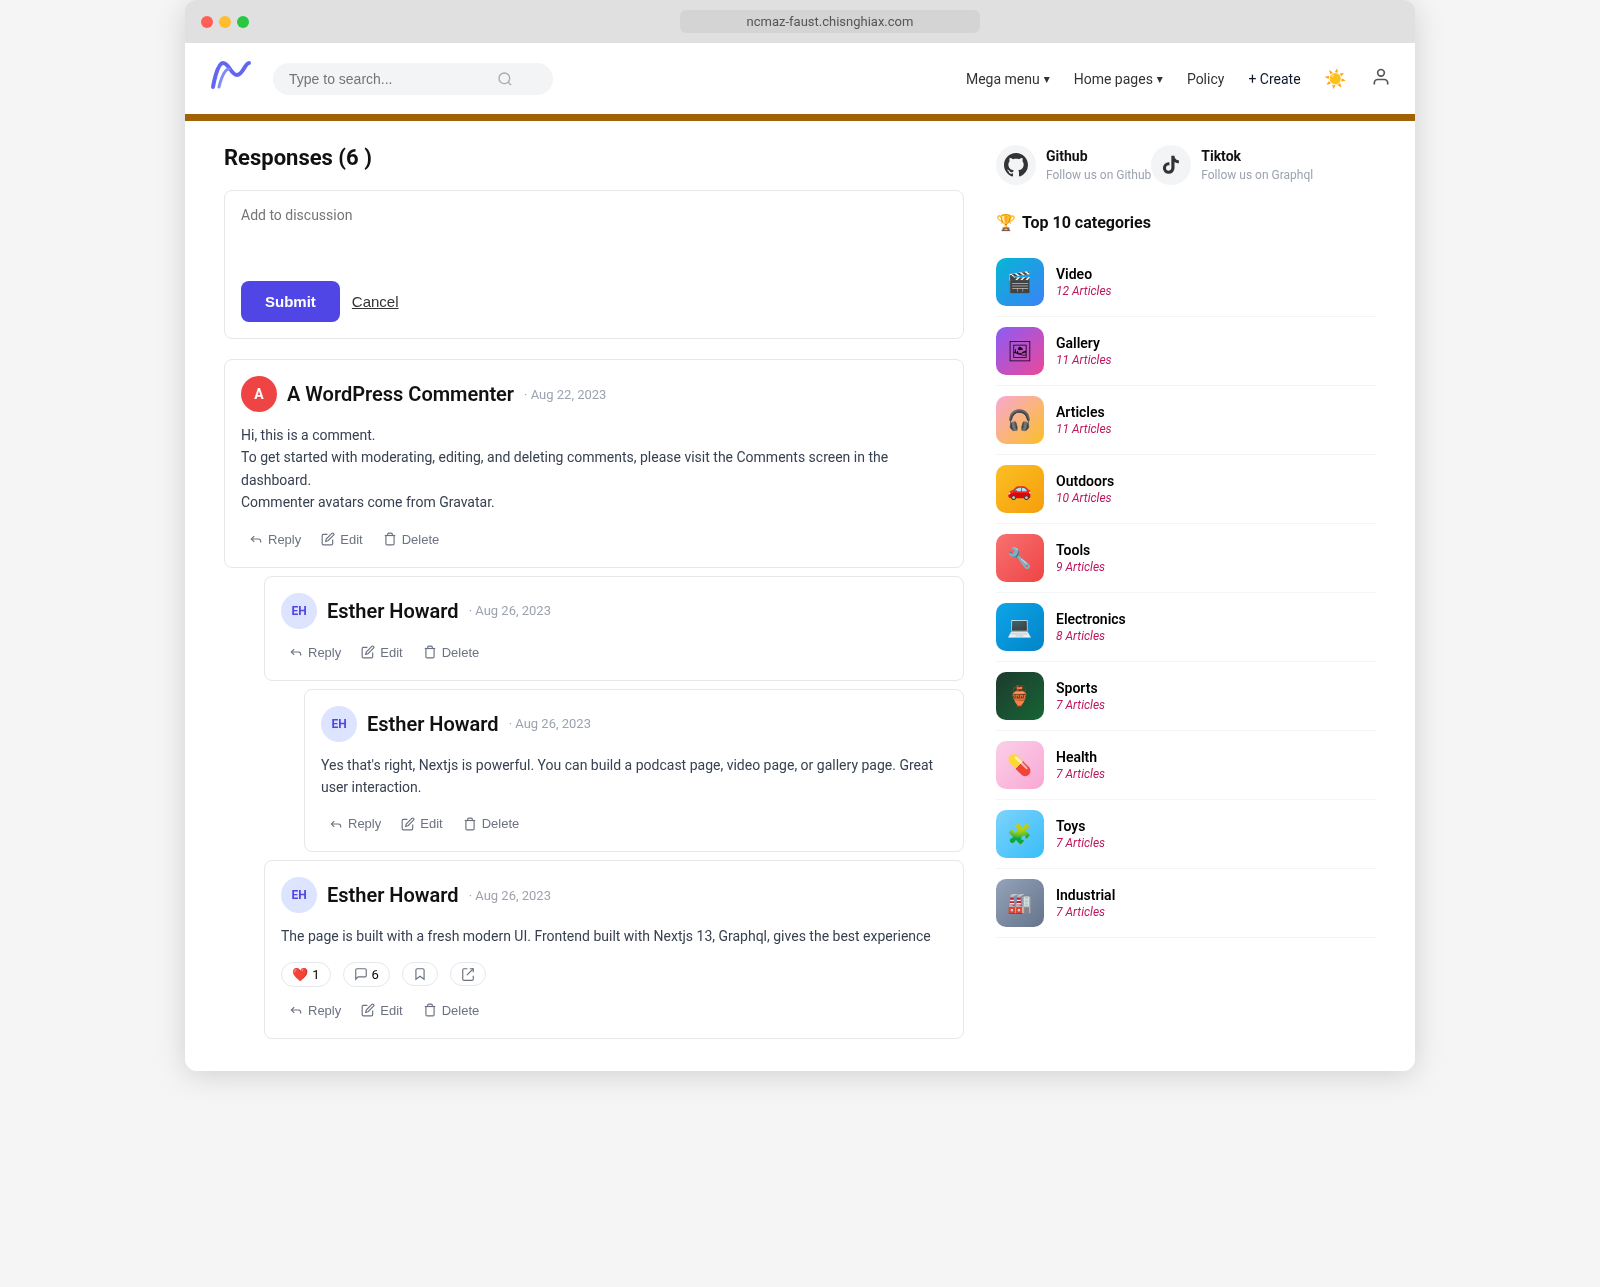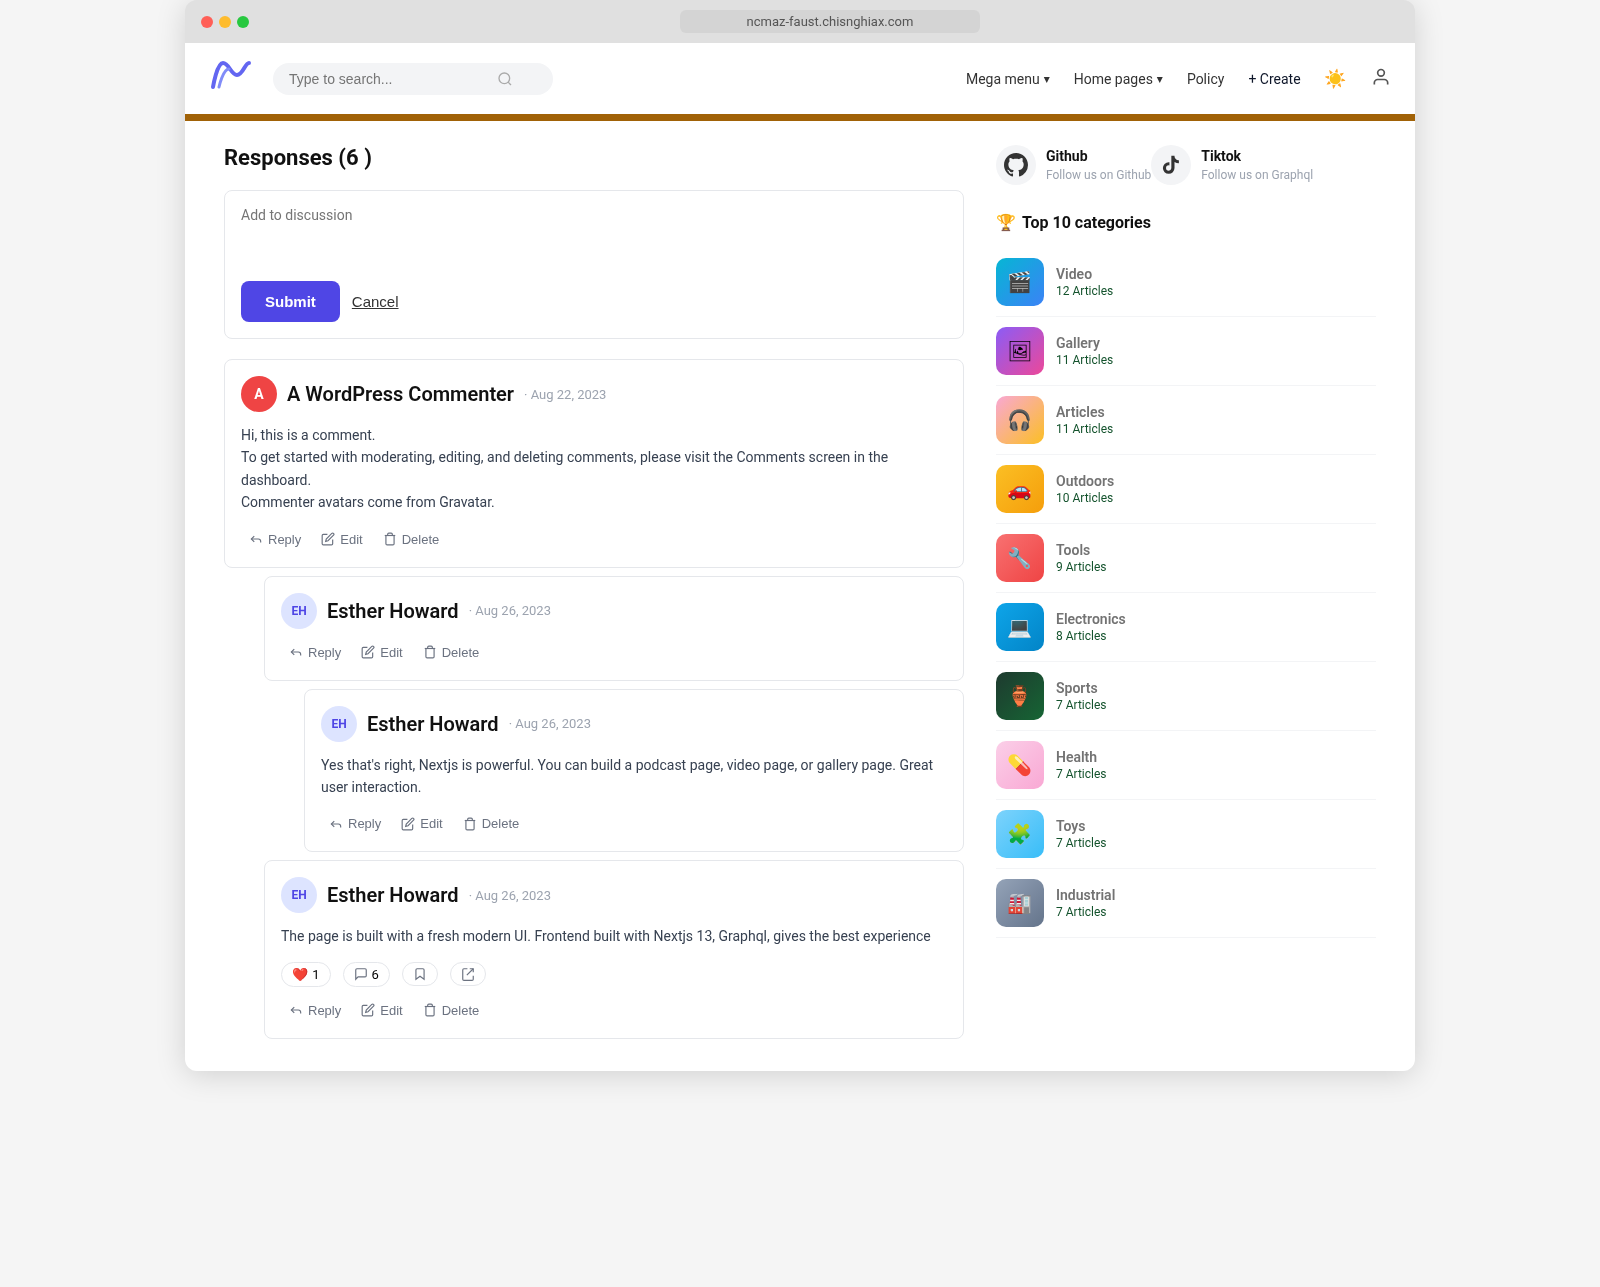--- a/index.html
+++ b/index.html
@@ -381,27 +381,28 @@
       width: 100%; height: 100%;
       display: flex;
       align-items: center;
       justify-content: center;
       font-size: 20px;
     }
 
     .category-name {
       font-size: 14px;
       font-weight: 600;
-      color: #737373;
+      color: #000000;
     }
 
     .category-count {
       font-size: 12px;
-      color: #14532d;
+      color: #be185d;
       margin-top: 2px;
+      font-style: italic;
     }
 
     .chevron-icon {
       font-size: 12px;
     }
 
     .sun-icon, .user-icon {
       font-size: 18px;
       color: #555;
       cursor: pointer;

